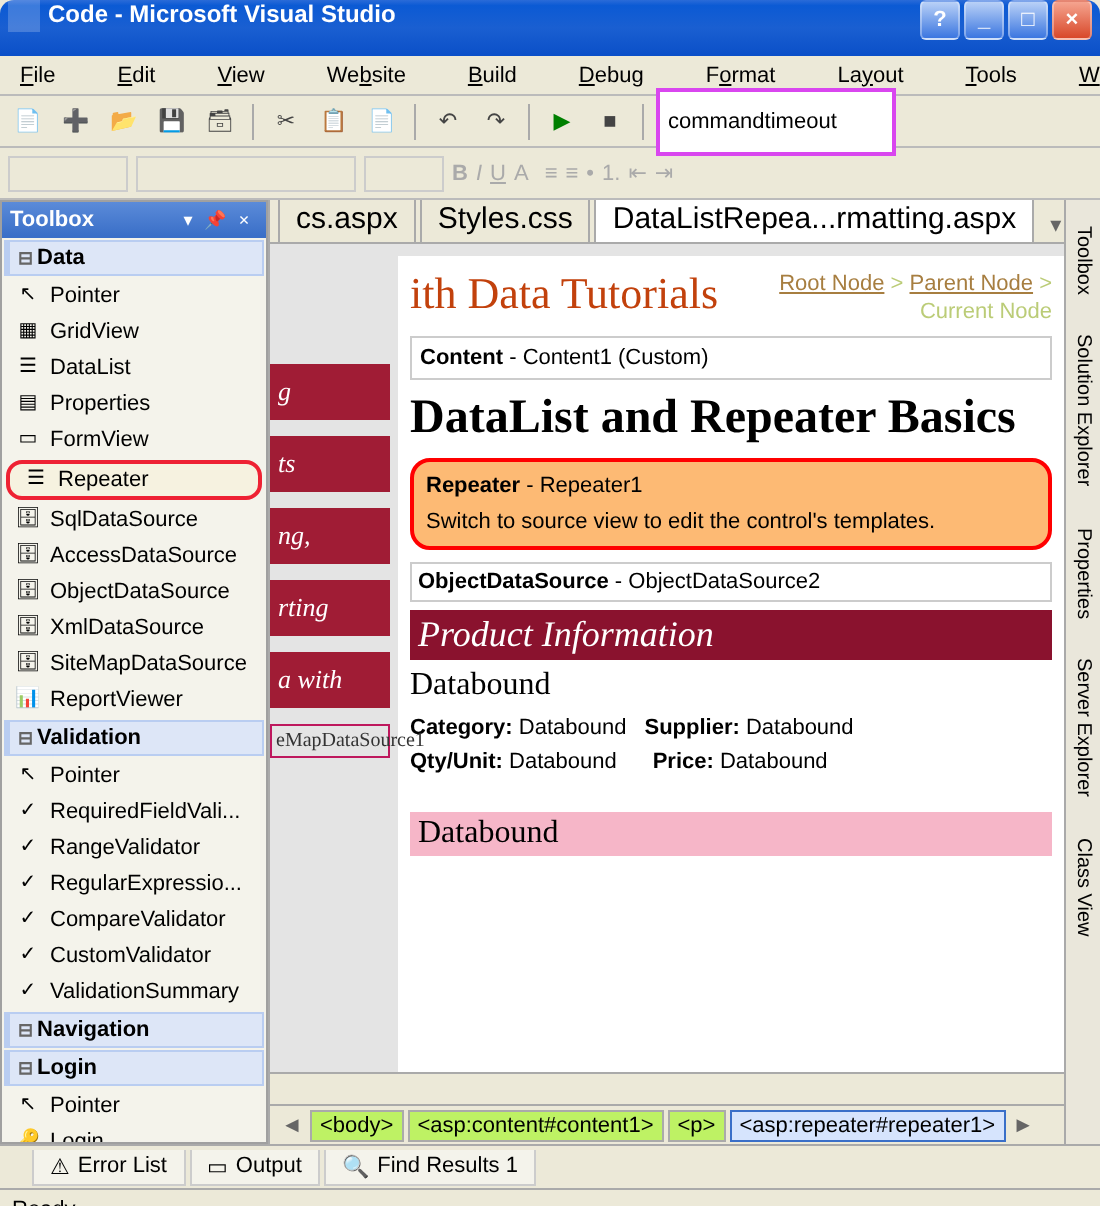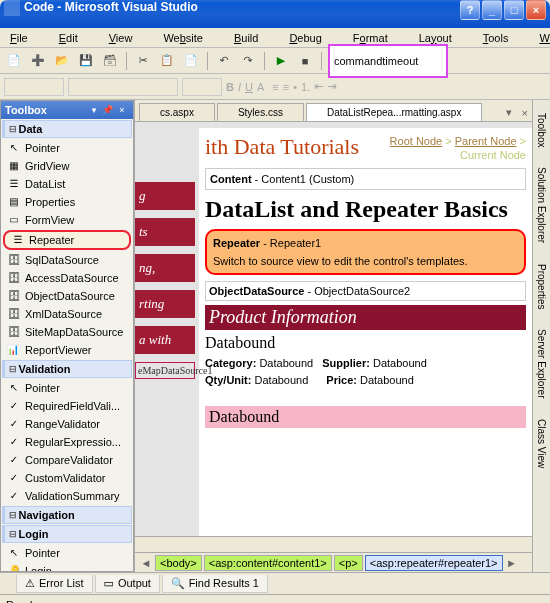--- a/index.html
+++ b/index.html
@@ -36,21 +36,21 @@
 .toolbox .hdr .ctl { width: 14px; height: 14px; display: flex; align-items: center; justify-content: center; color: white; cursor: pointer; font-size: 9px; }
 .toolbox .section { background: #dde6f7; border: 1px solid #b9cdf1; border-left: 3px solid #b9cdf1; height: 18px; display: flex; align-items: center; padding-left: 4px; font-weight: bold; cursor: pointer; margin: 1px; }
 .toolbox .section::before { content: "⊟ "; color: #666; font-size: 9px; margin-right: 2px; }
 .toolbox .items { overflow-y: auto; flex: 1; }
 .toolbox .item { height: 18px; display: flex; align-items: center; padding-left: 6px; cursor: pointer; gap: 4px; }
 .toolbox .item.sel { background: #f6f2e0; border: 2px solid #e23; border-radius: 8px; margin: 1px 2px; height: 20px; }
 .toolbox .item .ico { width: 14px; height: 14px; display: inline-block; font-size: 10px; text-align: center; line-height: 14px; }
 
 .editor { flex: 1; display: flex; flex-direction: column; background: #fff; border-left: 1px solid #aaa; overflow: hidden; }
 .tabs { height: 22px; background: #ece9d8; display: flex; align-items: flex-end; padding-left: 4px; gap: 2px; border-bottom: 1px solid #aaa; }
-.tabs .tab { background: #ece9d8; border: 1px solid #aaa; border-bottom: none; padding: 3px 20px; font-size: 10px; cursor: pointer; }
+.tabs .tab { background: #ece9d8; border: 1px solid #aaa; border-bottom: none; padding: 3px 8px; font-size: 15px; cursor: pointer; }
 .tabs .tab.active { background: #fff; }
 .tabs .spacer { flex:1; }
 .tabs .tabctl { padding: 2px 4px; cursor: pointer; color: #666; }
 
 .canvas { flex:1; overflow: auto; background: #e4e4e4; position: relative; padding: 6px 0 0 0; }
 .canvasInner { background-color: #fff; min-height: 100%; padding: 6px; margin-left: 10px; }
 .pagetitle { font-family: Georgia, serif; font-size: 22px; color: #c2410c; }
 .breadcrumb { float: right; color: #bc7; font-size: 12px; text-align: right; width: 140px; }
 .breadcrumb a { color: #a77e40; text-decoration: underline; }
 .contentbox { clear: both; margin-top: 8px; border: 1px solid #ccc; padding: 4px; font-size: 11px; background: #fff; }

